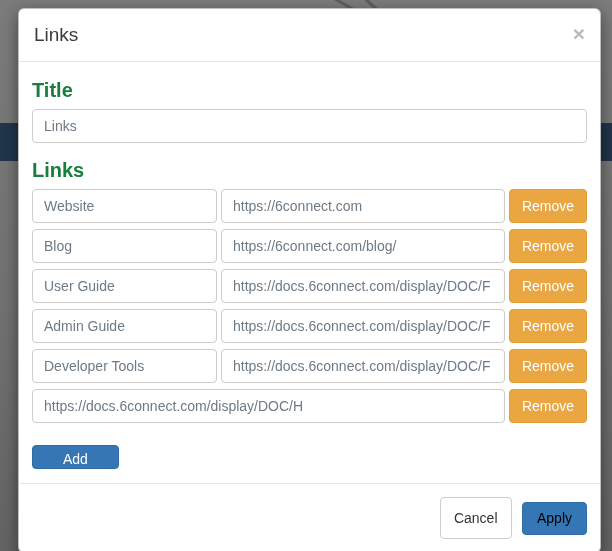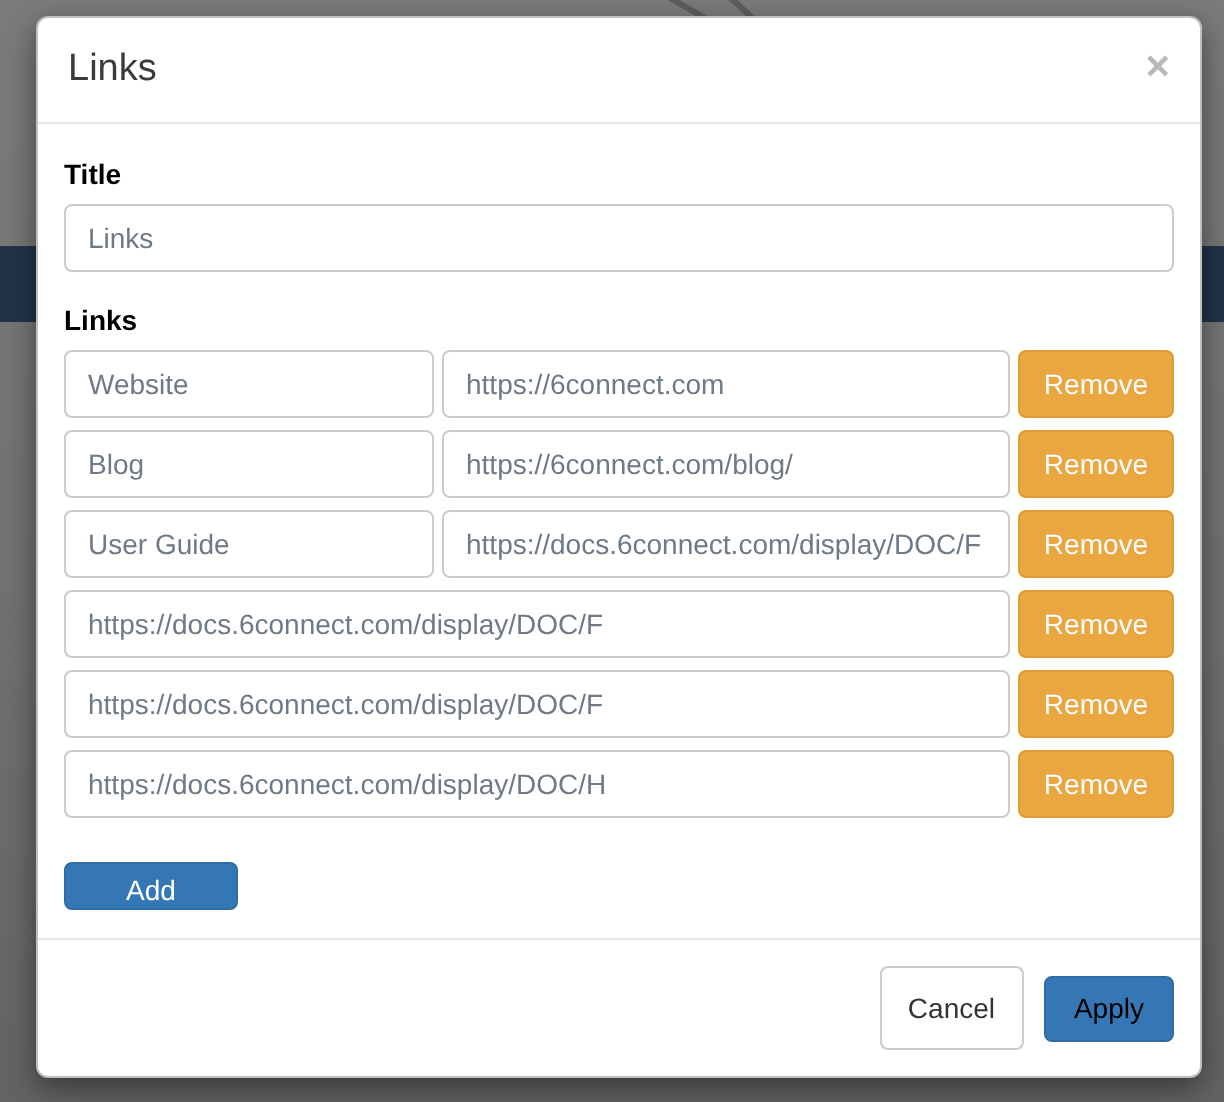--- a/index.html
+++ b/index.html
@@ -22,21 +22,21 @@
     box-shadow:0 5px 15px rgba(0,0,0,.45);
   }
   .modal-header { padding:15px; border-bottom:1px solid #e5e5e5; }
   .modal-title { font-size:19px; line-height:22px; color:#3b3b3b; display:inline-block; }
   .close-btn {
     float:right; background:none; border:none; cursor:pointer;
     font-size:21px; line-height:20px; font-weight:700; color:#b9b9b9;
     font-family:"Liberation Sans", sans-serif;
   }
   .modal-body { padding:13px 13px 8px 13px; }
-  .field-label { font-size:14px; font-weight:700; color:#000000; margin:4px 0 7px; }
+  .field-label { font-size:20px; font-weight:700; color:#15803d; margin:4px 0 7px; }
   .links-label { margin-top:16px; }
   input[type="text"] {
     height:34px; border:1px solid #ccc; border-radius:4px;
     padding:6px 11px; font-size:14px; color:#6e7a85;
     font-family:"Liberation Sans", sans-serif; background:#fff;
     overflow:hidden; text-overflow:clip; white-space:nowrap;
   }
   .title-input { width:100%; }
   .link-row { display:flex; gap:4px; margin-bottom:6px; }
   .name-input { width:185px; flex:0 0 185px; }
@@ -97,25 +97,27 @@
     <button class="btn remove-btn">Remove</button>
   </div>
 
   <div class="link-row">
     <input type="text" class="name-input" value="User Guide" style="">
     <input type="text" class="url-input" value="https://docs.6connect.com/display/DOC/F" style="">
     <button class="btn remove-btn">Remove</button>
   </div>
 
   <div class="link-row">
+    <input type="text" class="name-input" value="Admin Guide" style="">
     <input type="text" class="url-input" value="https://docs.6connect.com/display/DOC/F" style="">
     <button class="btn remove-btn">Remove</button>
   </div>
 
   <div class="link-row">
+    <input type="text" class="name-input" value="Developer Tools" style="">
     <input type="text" class="url-input" value="https://docs.6connect.com/display/DOC/F" style="">
     <button class="btn remove-btn">Remove</button>
   </div>
 
   <div class="link-row">
     <input type="text" class="url-input" value="https://docs.6connect.com/display/DOC/H" style="">
     <button class="btn remove-btn">Remove</button>
   </div>
 </div>
 

